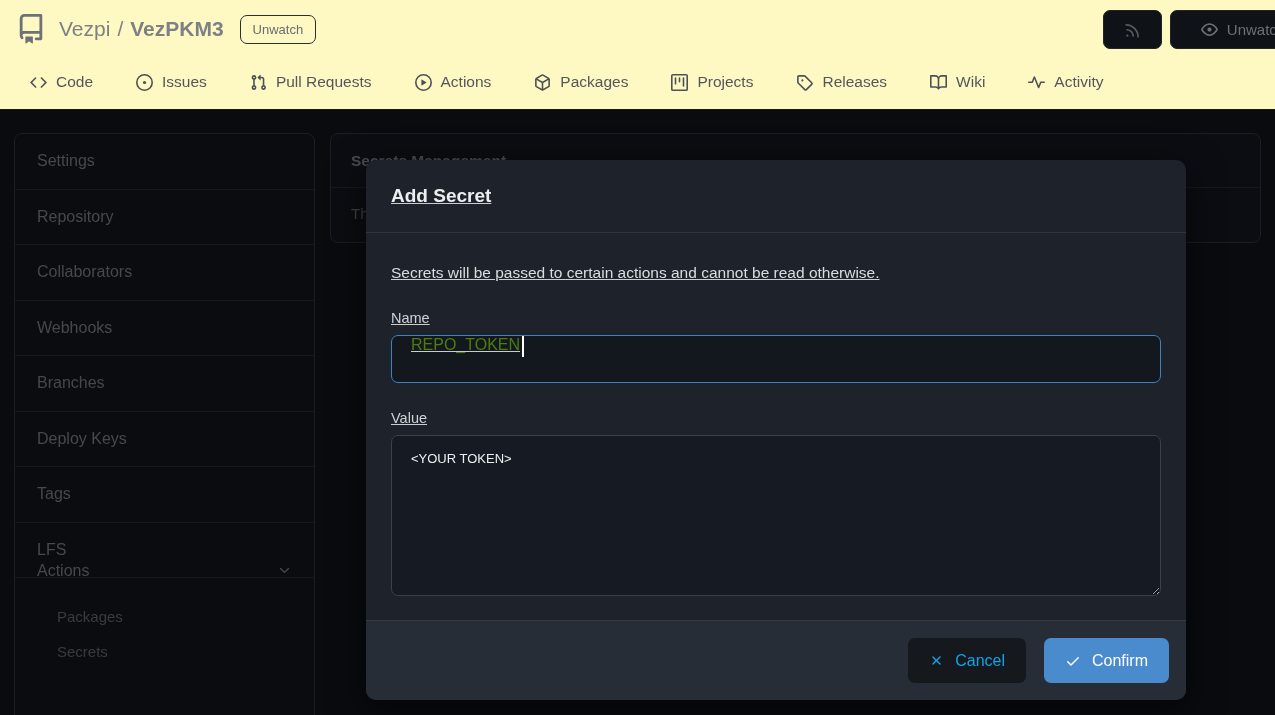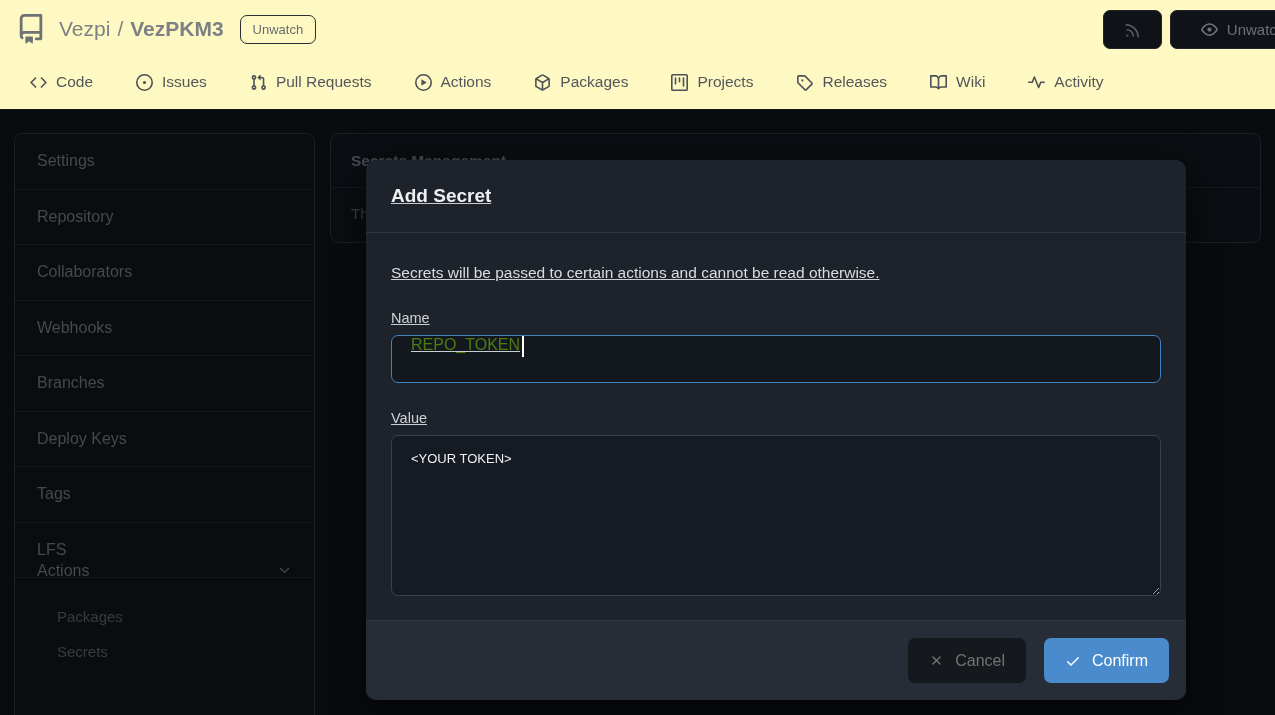--- a/index.html
+++ b/index.html
@@ -118,21 +118,21 @@
     background:#272d37; border-top:1px solid #333a44;
     border-radius:0 0 10px 10px;
     display:flex; align-items:center; justify-content:flex-end;
     gap:18px; padding-right:17px;
   }
   .btn {
     height:45px; display:flex; align-items:center; gap:11px;
     padding:0 21px; border-radius:7px; border:none;
     font-size:16px; font-family:inherit; cursor:pointer;
   }
-  .btn-cancel { background:#15181d; color:#737373;align-items:center; }
+  .btn-cancel { background:#15181d; color:#0ea5e9;align-items:center; }
   .btn-confirm { background:#4a8bce; color:#ffffff; }
 </style>
 </head>
 <body>
 
 <div class="app-header">
   <div class="repo-head">
     <span class="repo-icon">
       <svg width="30" height="30" viewBox="0 0 16 16" fill="currentColor">
           <path d="M2 2.5A2.5 2.5 0 0 1 4.5 0h8.75a.75.75 0 0 1 .75.75v12.5a.75.75 0 0 1-.75.75h-2.5a.75.75 0 0 1 0-1.5h1.75v-2h-8a1 1 0 0 0-.714 1.7.75.75 0 1 1-1.072 1.05A2.495 2.495 0 0 1 2 11.5Zm10.5-1h-8a1 1 0 0 0-1 1v6.708A2.486 2.486 0 0 1 4.5 9h8ZM5 12.25a.25.25 0 0 1 .25-.25h3.5a.25.25 0 0 1 .25.25v3.25a.25.25 0 0 1-.4.2l-1.45-1.087a.25.25 0 0 0-.3 0L5.4 15.7a.25.25 0 0 1-.4-.2Z"></path>

